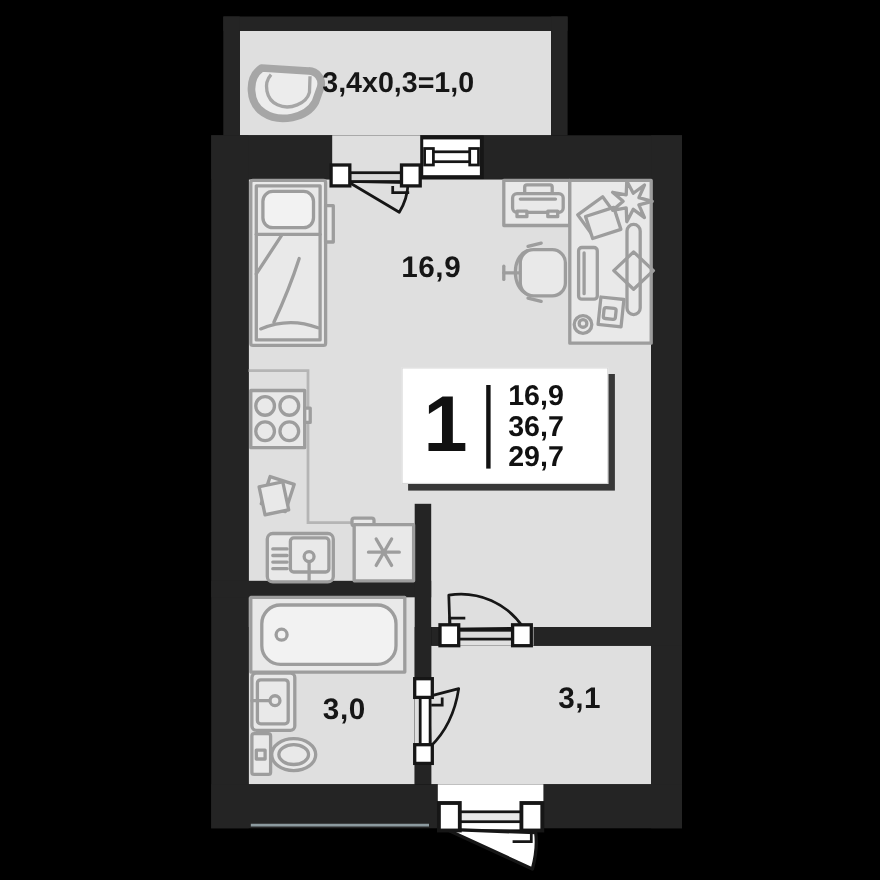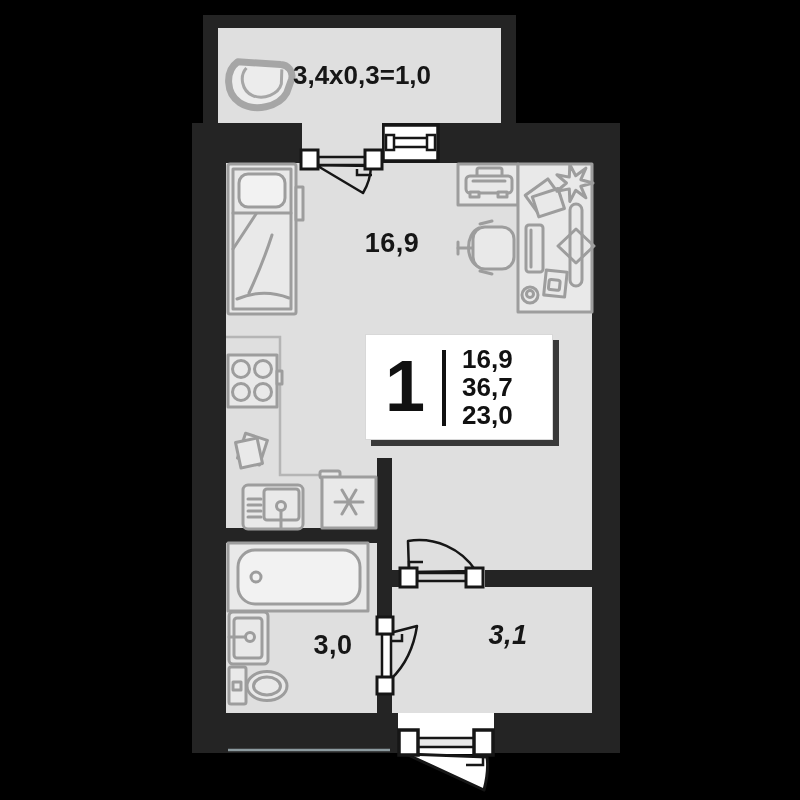--- a/index.html
+++ b/index.html
@@ -221,26 +221,26 @@
       <path d="M406 754 L484 790 Q489 771 487 757 Z" fill="#fff" stroke="#161616" stroke-width="3" stroke-linejoin="round"></path>
       <rect x="417" y="738" width="58" height="9" fill="#e9e9e9" stroke="#161616" stroke-width="2.5"></rect>
       <rect x="399" y="730" width="19" height="25" fill="#fff" stroke="#161616" stroke-width="3.5"></rect>
       <rect x="474" y="730" width="19" height="25" fill="#fff" stroke="#161616" stroke-width="3.5"></rect>
       <path d="M466 765 H483 V757" fill="none" stroke="#161616" stroke-width="2.5"></path>
     </g>
   </svg>
 
   <div class="area-label balcony-label" style="left:278px;top:60px;width:168px;">3,4x0,3=1,0</div>
   <div class="area-label" style="left:349px;top:228px;width:86px;">16,9</div>
-  <div class="area-label" style="left:300px;top:630px;width:66px;">3,0</div>
-  <div class="area-label" style="left:475px;top:620px;width:66px;font-style:italic;">3,1</div>
+  <div class="area-label" style="left:280px;top:630px;width:66px;">3,0</div>
+  <div class="area-label" style="left:494px;top:620px;width:66px;">3,1</div>
 
   <div class="info-card">
     <div class="card-num">1</div>
     <div class="card-divider"></div>
     <div class="card-areas">
       <span>16,9</span>
       <span>36,7</span>
-      <span>23,0</span>
+      <span>29,7</span>
     </div>
   </div>
 
 </div>
 
 </body></html>

